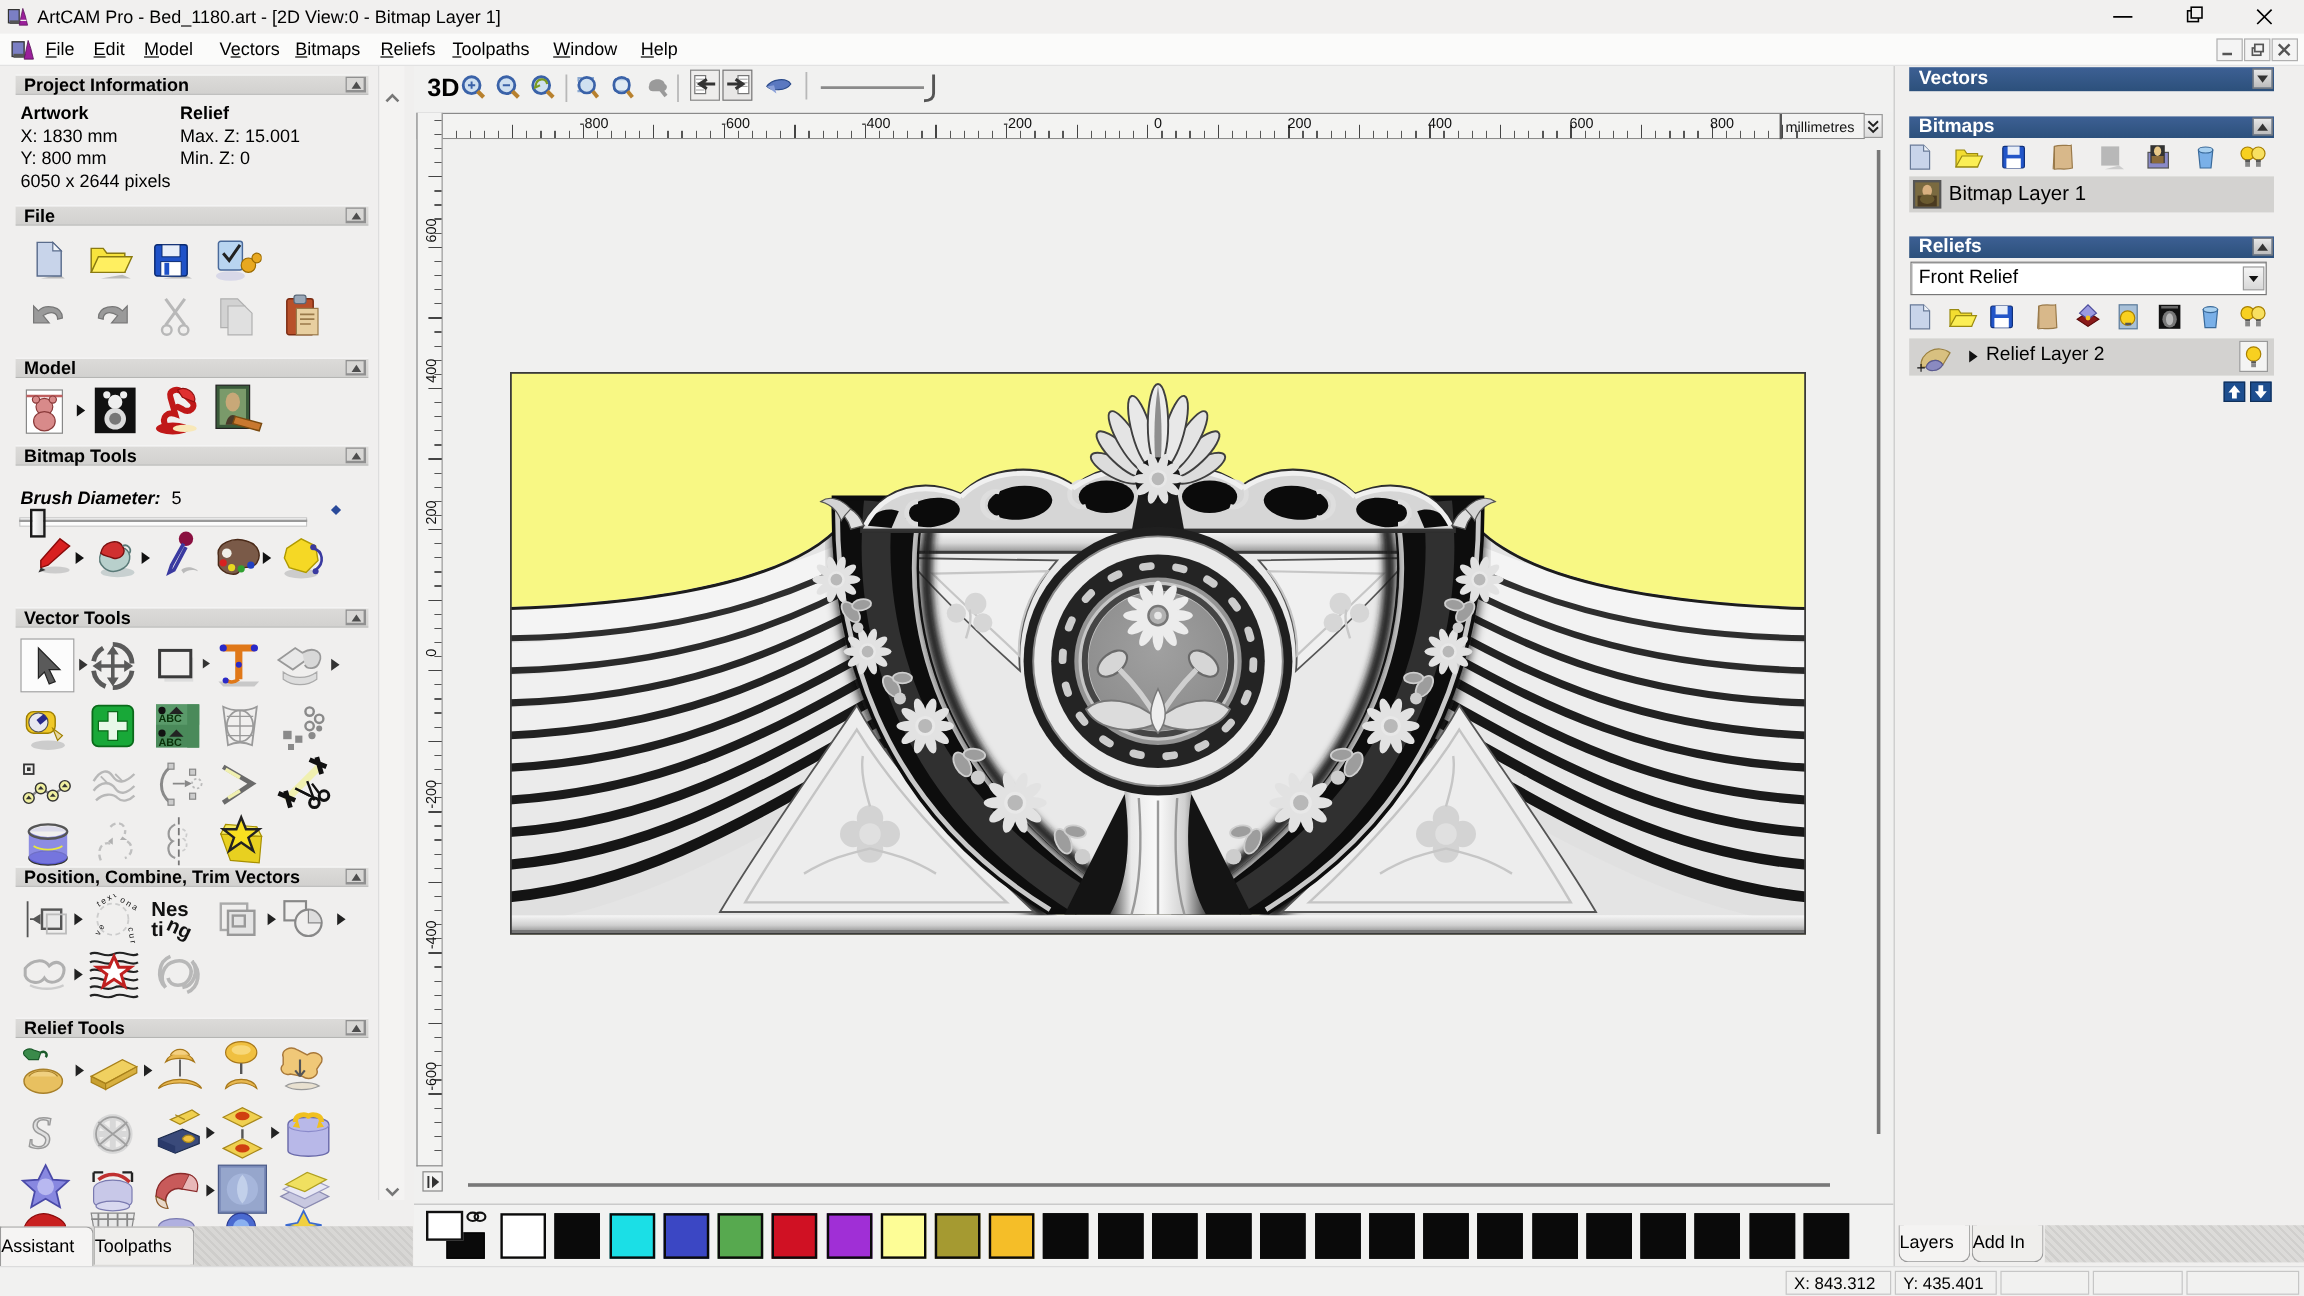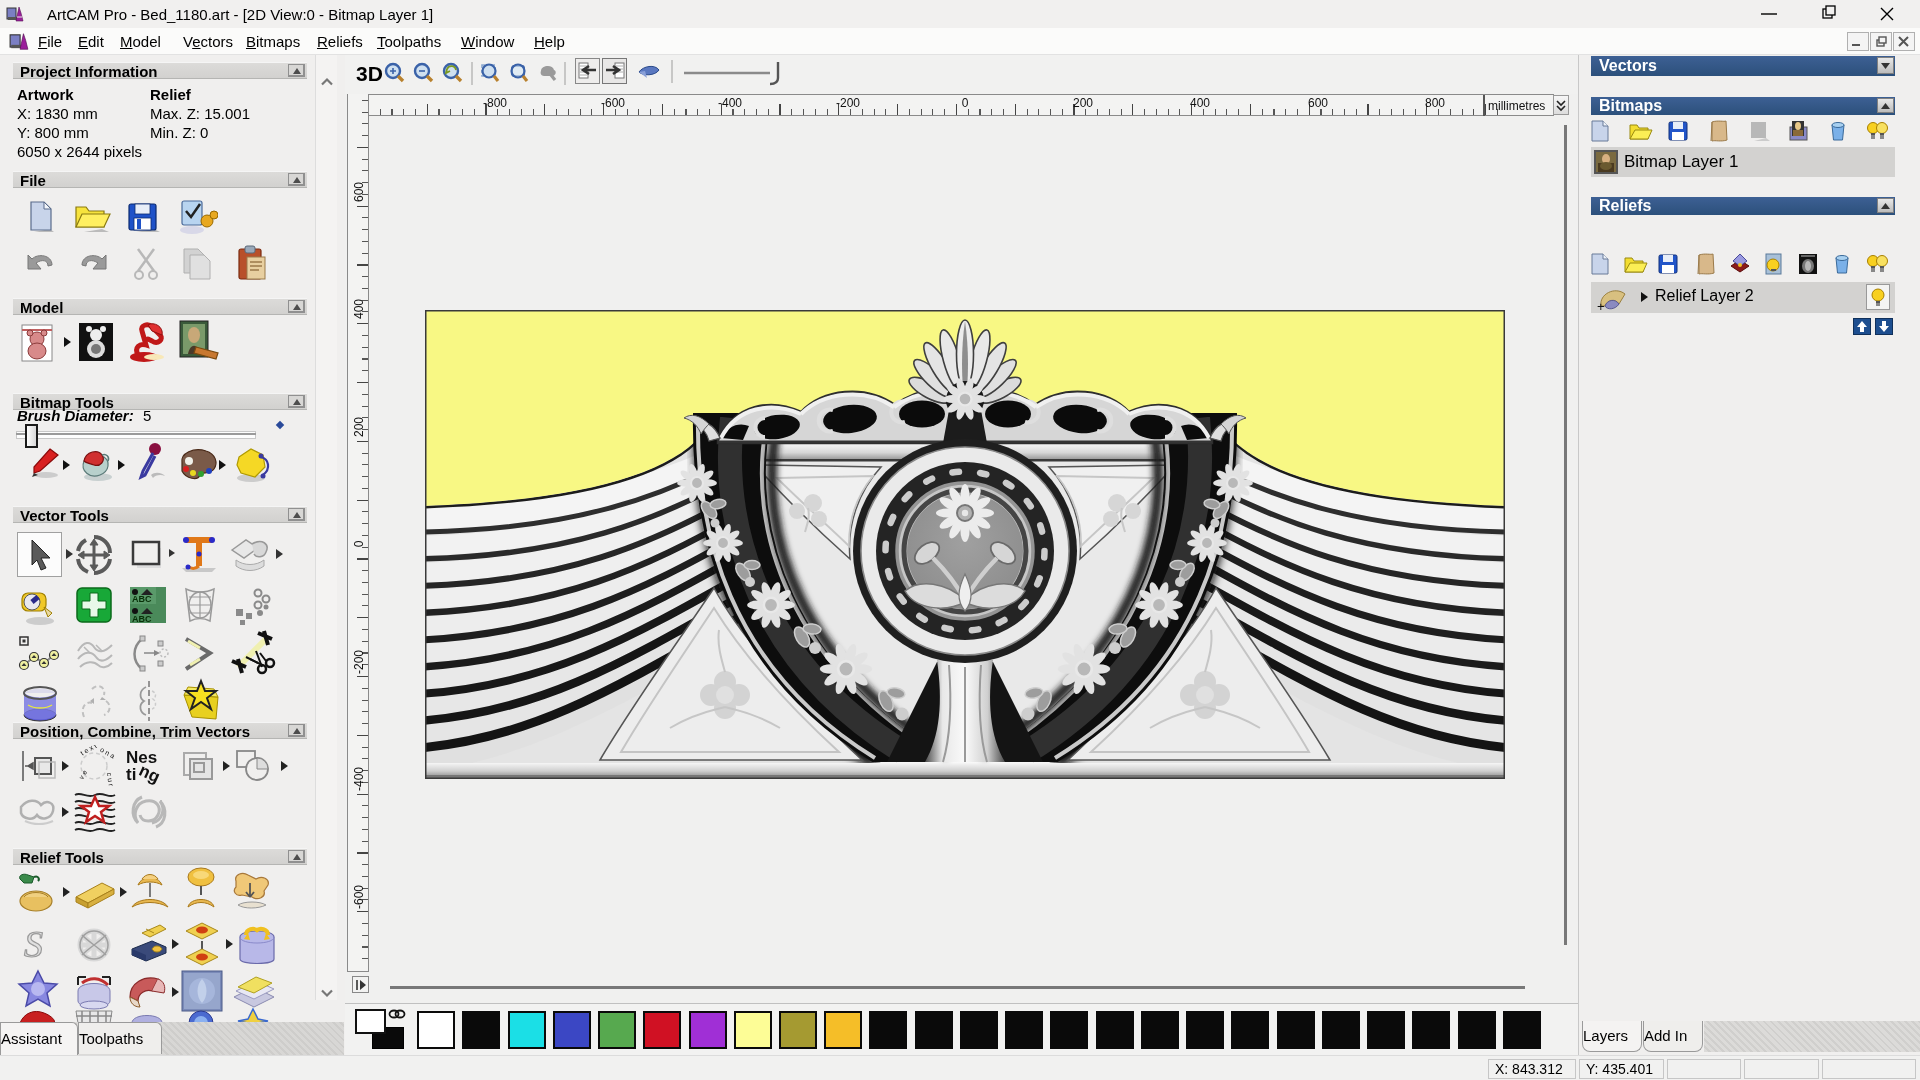--- a/index.html
+++ b/index.html
@@ -1,19 +1,19 @@
 <!DOCTYPE html>
 <html><head>
 <meta charset="utf-8">
 <style>
 * { margin:0; padding:0; box-sizing:border-box; }
 html,body { width:1920px; height:1080px; overflow:hidden; background:#f0f0f0; font-family:"Liberation Sans", sans-serif; }
 .abs { position:absolute; }
 #titlebar { position:absolute; left:0; top:0; width:1920px; height:28px; background:#f1f0ef; }
-#titlebar .ttxt { position:absolute; left:31px; top:6px; font-size:15px; color:#000;margin-left:16px; }
+#titlebar .ttxt { position:absolute; left:31px; top:6px; font-size:15px; color:#000; }
 #menubar { position:absolute; left:0; top:28px; width:1920px; height:27px; background:#fbfbfa; border-bottom:1px solid #e2e2e2; }
 .menuitem { position:absolute; top:5px; font-size:15px; color:#000; }
 .menuitem u { text-decoration:underline; }
 #leftpanel { position:absolute; left:0; top:55px; width:409px; height:1000px; background:#f0efee; border-right:1px solid #a8a8a8; }
 .sechdr { position:absolute; left:13px; width:294px; height:17px; background:linear-gradient(#dcdbd9,#d2d1cf); border-top:1px solid #f5f5f5; border-bottom:1px solid #b5b5b3; }
 .sechdr .t { position:absolute; left:7px; top:0px; font-size:15px; font-weight:bold; color:#000; }
 .sechdr .btn { position:absolute; right:2px; top:1px; width:17px; height:13px; background:#d8d7d5; border:1px solid #909090; border-right-width:2px; border-bottom-width:2px; }
 .sechdr .btn:after { content:""; position:absolute; left:4px; top:3px; width:0; height:0; border-left:4px solid transparent; border-right:4px solid transparent; border-bottom:6px solid #4d4d4d; }
 .ptext { position:absolute; font-size:15px; color:#000; }
 .b { font-weight:bold; }
@@ -182,21 +182,21 @@
     <path d="M24 6 C30 2 40 8 38 16 L28 12 Z" fill="#e03030" stroke="#901010" stroke-width="1"></path>
   </svg>
   <svg class="ic" style="left:176px;top:264px" width="46" height="44" viewBox="0 0 46 44">
     <rect x="4" y="2" width="28" height="36" fill="#3a5a3a" stroke="#222" stroke-width="1"></rect>
     <rect x="7" y="5" width="22" height="30" fill="#7a9a6a"></rect>
     <ellipse cx="18" cy="16" rx="6" ry="8" fill="#c8a878"></ellipse>
     <path d="M12 35 C14 24 22 24 24 35 Z" fill="#4a3a2a"></path>
     <path d="M20 28 L42 34 L40 40 L18 34 Z" fill="#c87830" stroke="#7a4a10" stroke-width="1.2"></path>
   </svg>
 
-  <div class="sechdr" style="top:338px">
+  <div class="sechdr" style="top:316px">
       <div class="t">Bitmap Tools</div>
       <div class="btn"></div>
     </div>
   <div class="ptext b" style="left:17px;top:352px;font-style:italic">Brush Diameter:</div>
   <div class="ptext" style="left:143px;top:352px">5</div>
   <svg class="ic" style="left:274px;top:364px" width="12" height="12" viewBox="0 0 12 12">
       <rect x="3" y="3" width="6" height="6" fill="#2a4a9a" transform="rotate(45 6 6)"></rect>
     </svg>
 
   <div class="abs" style="left:16px;top:376px;width:240px;height:8px;background:#fdfdfd;border:1px solid #c8c8c8"></div>
@@ -1118,20 +1118,28 @@
     <div class="abs" style="left:33px;top:5px;font-size:17px">Bitmap Layer 1</div>
   </div>
   <div class="bluehdr" style="top:142px;height:18px">
       <span class="bt" style="top:0">Reliefs</span>
     <div class="hbtn" style="height:15px">
         <svg width="15" height="13" viewBox="0 0 15 13">
           <path d="M3 10 L7.5 4 L12 10 Z" fill="#333"></path>
         </svg>
       </div>
   </div>
+  <div class="abs" style="left:13px;top:163px;width:297px;height:28px;background:#fff;border:1px solid #777;box-shadow:inset 1px 1px 0 #ccc">
+    <div class="abs" style="left:6px;top:4px;font-size:16px">Front Relief</div>
+    <div class="abs" style="left:276px;top:3px;width:18px;height:20px;background:linear-gradient(#f4f4f4,#d8d8d8);border:1px solid #999">
+      <svg width="16" height="18" viewBox="0 0 16 18">
+          <path d="M4 7 L8 12 L12 7 Z" fill="#111"></path>
+        </svg>
+    </div>
+  </div>
 
   <svg class="pic" style="left:10px;top:197px" width="300" height="25" viewBox="0 0 300 25">
     <g>
         <path d="M3 2 H14 L19 7 V22 H3 Z" fill="#c8d4ea" stroke="#687a98" stroke-width="1"></path>
         <path d="M14 2 V7 H19" fill="#eef2f8" stroke="#687a98"></path>
       </g>
     <g transform="translate(34 0)">
         <path d="M2 20 L2 6 L9 6 L11 9 L20 9 L20 20 Z" fill="#f3dd30" stroke="#9a8a10"></path>
         <path d="M2 20 L7 11 L24 11 L20 20 Z" fill="#fbee55" stroke="#9a8a10"></path>
       </g>

